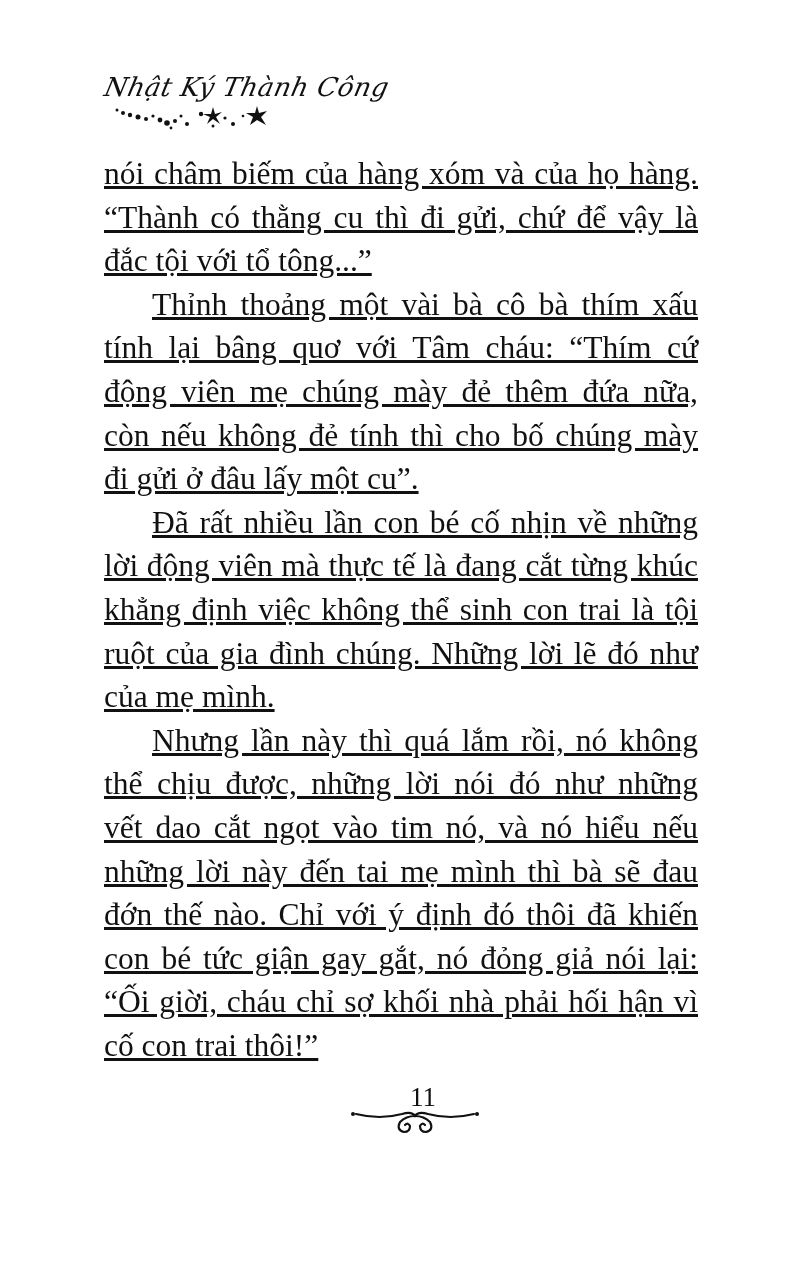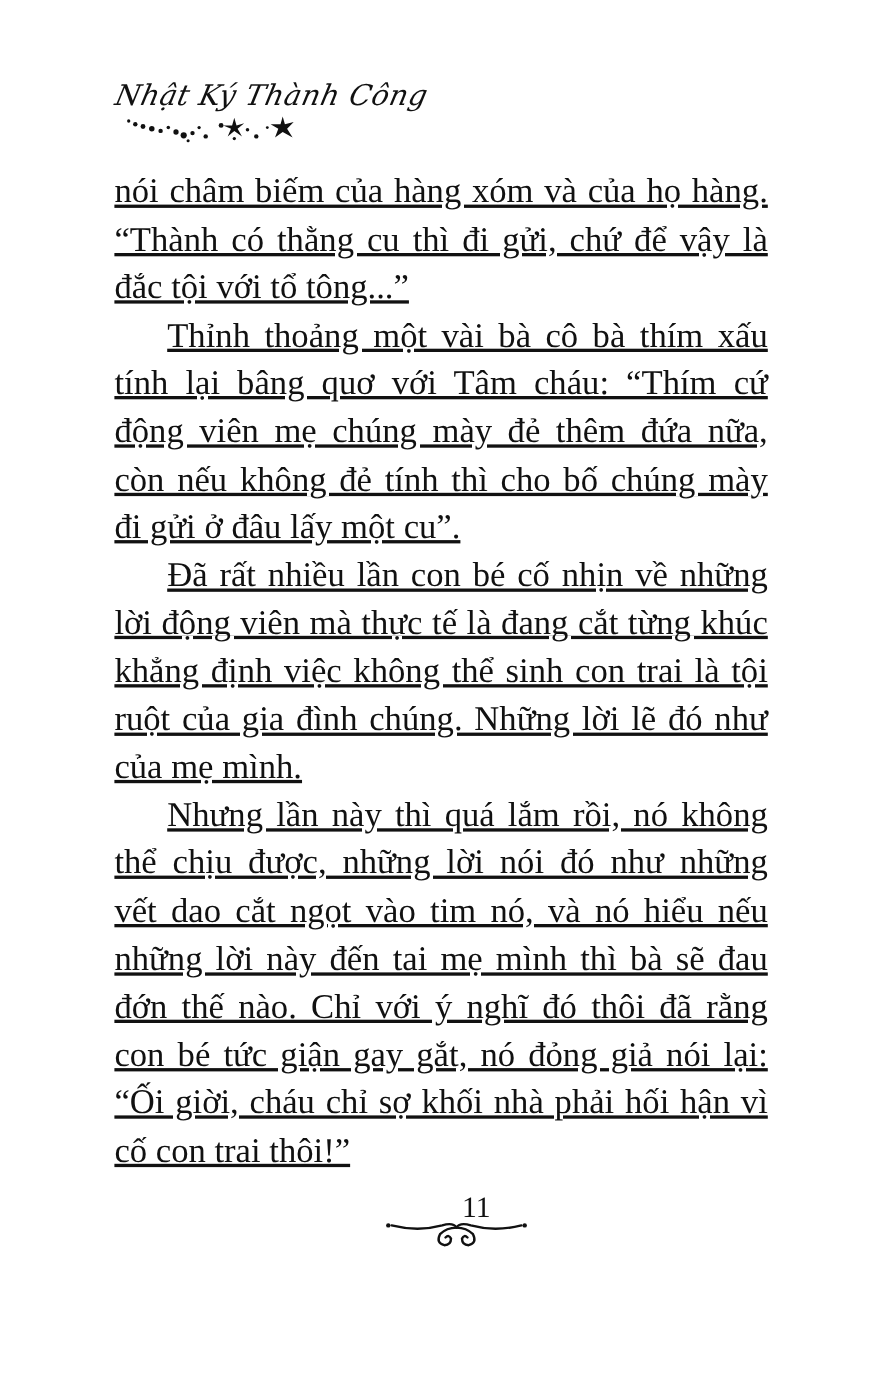--- a/index.html
+++ b/index.html
@@ -6,21 +6,21 @@
   body { width:800px; height:1263px; position:relative; overflow:hidden; font-family:"Liberation Serif", "DejaVu Serif", serif; color:#111; }
   .header { position:absolute; left:105px; top:68px; width:320px; height:70px; }
   .header-title { position:absolute; left:0; top:4px; font-family:"DejaVu Serif", serif; font-style:italic; font-size:26px; letter-spacing:0.5px; color:#111; white-space:nowrap; transform:skewX(-12deg); }
   .header-ornament { position:absolute; left:8px; top:36px; }
   .body-text { position:absolute; left:104px; top:152px; width:594px; font-size:31.5px; line-height:43.6px; }
   .line { display:block; white-space:nowrap; text-align:justify; text-align-last:justify; height:43.6px;text-decoration:underline; }
   .line.last { text-align-last:left; }
   .indent { padding-left:48px; }
   .para { margin-bottom:0; }
   .footer { position:absolute; left:350px; top:1088px; width:130px; height:60px; }
-  .page-number { position:absolute; left:18px; width:100%; top:-6px; text-align:center; font-size:27px; }
+  .page-number { position:absolute; left:8px; width:100%; top:-6px; text-align:center; font-size:27px; }
   .footer-ornament { position:absolute; left:0; top:16px; }
 </style>
 </head>
 <body>
 
 <div class="header">
   <div class="header-title">Nhật Ký Thành Công</div>
   <svg class="header-ornament" width="170" height="30" viewBox="0 0 170 30">
     <g fill="#111">
       <circle cx="4" cy="6" r="1.5"></circle>
@@ -68,21 +68,21 @@
     <span class="line">lời động viên mà thực tế là đang cắt từng khúc</span>
     <span class="line">khẳng định việc không thể sinh con trai là tội</span>
     <span class="line">ruột của gia đình chúng. Những lời lẽ đó như</span>
     <span class="line last">của mẹ mình.</span>
   </div>
   <div class="para">
     <span class="line indent">Nhưng lần này thì quá lắm rồi, nó không</span>
     <span class="line">thể chịu được, những lời nói đó như những</span>
     <span class="line">vết dao cắt ngọt vào tim nó, và nó hiểu nếu</span>
     <span class="line">những lời này đến tai mẹ mình thì bà sẽ đau</span>
-    <span class="line">đớn thế nào. Chỉ với ý nghĩ đó thôi đã rằng</span>
+    <span class="line">đớn thế nào. Chỉ với ý định đó thôi đã khiến</span>
     <span class="line">con bé tức giận gay gắt, nó đỏng giả nói lại:</span>
     <span class="line">“Ối giời, cháu chỉ sợ khối nhà phải hối hận vì</span>
     <span class="line last">cố con trai thôi!”</span>
   </div>
 </div>
 
 <div class="footer">
   <div class="page-number">11</div>
   <svg class="footer-ornament" width="130" height="36" viewBox="0 0 130 36">
     <g fill="none" stroke="#111" stroke-width="2.2" stroke-linecap="round">

